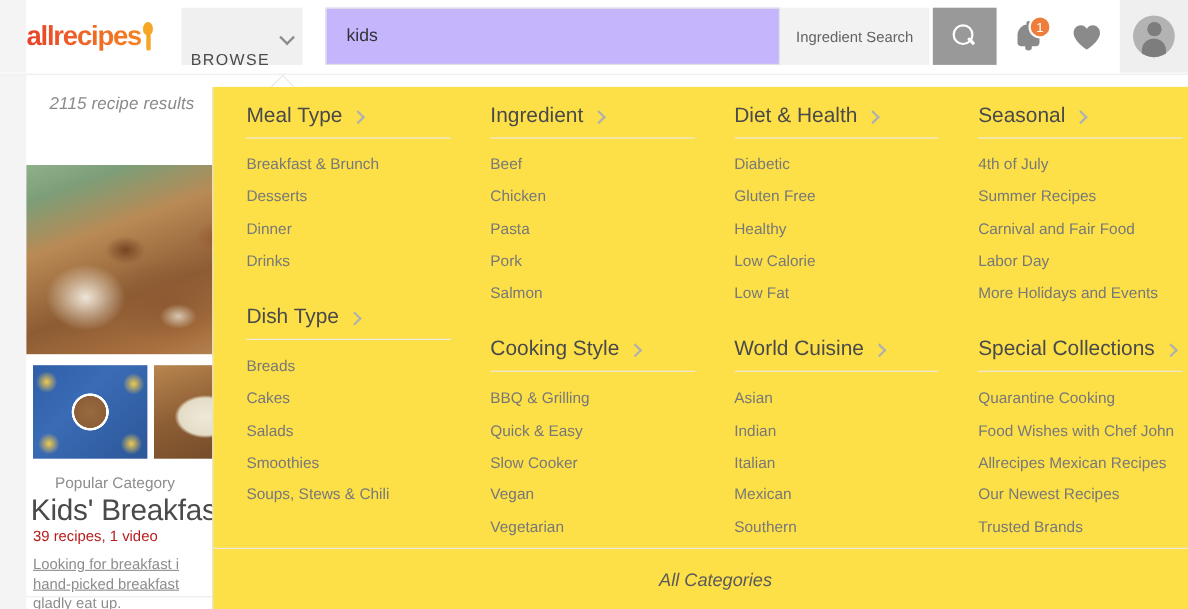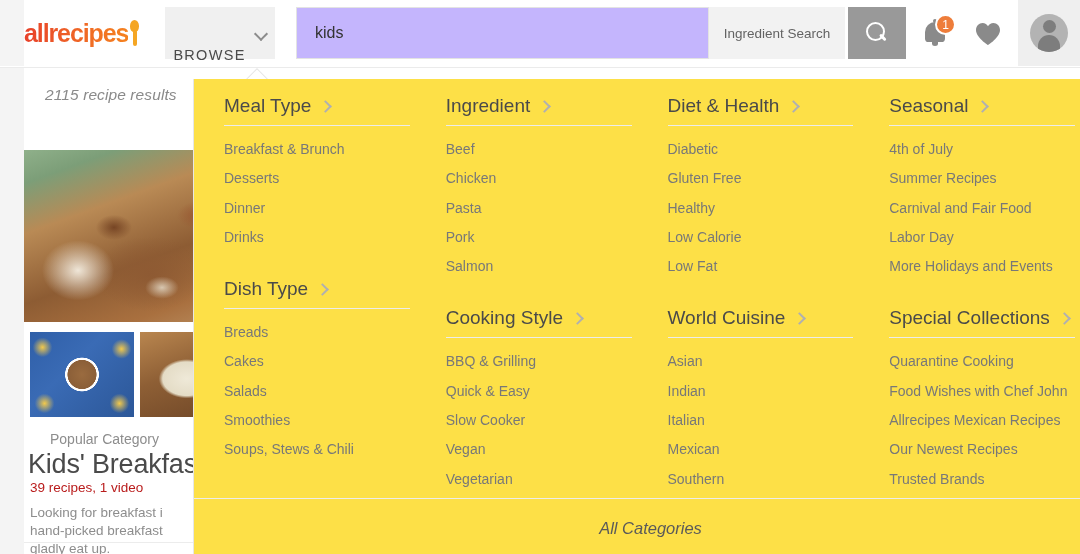--- a/index.html
+++ b/index.html
@@ -74,21 +74,21 @@
     white-space: nowrap; letter-spacing: -.2px;
   }
   .cat-meta {
     position: absolute; left: 30px; top: 480px;
     font-size: 13.5px; color: #b91c1c; white-space: nowrap;
   }
   .cat-desc {
     position: absolute; left: 30px; top: 504px; width: 260px;
     font-size: 13.5px; line-height: 18px; color: #8d8d8d; white-space: nowrap;
   }
-  .cat-desc span { display: block; }
+  .cat-desc span { display: block; text-decoration: underline; }
 
   
   .bottom-cards { position: absolute; left: 24px; right: 0; bottom: 0; height: 12px; display: flex; }
   .bottom-card { flex: 1; border-left: 1px solid #ececec; border-top: 1px solid #ececec; }
   .bottom-card:first-child { border-left: none; }
 
   
   .header {
     position: absolute; left: 0; top: 0; width: 1080px; height: 68px;
     background: #ffffff; border-bottom: 1px solid #ebebeb; z-index: 40; text-decoration: underline;

